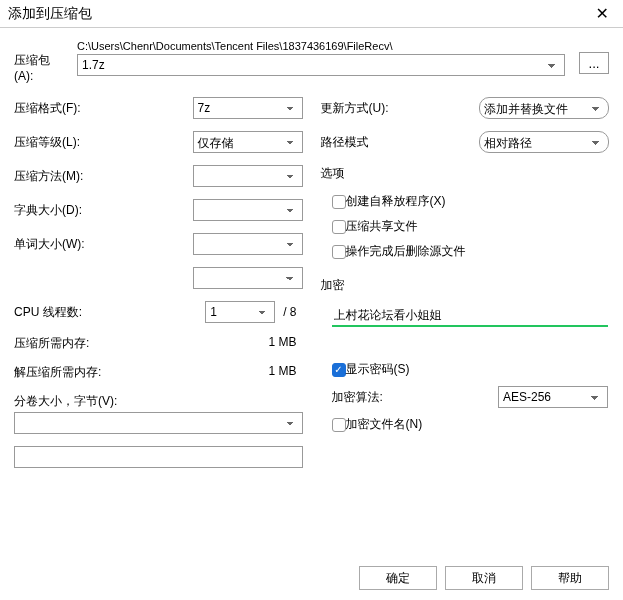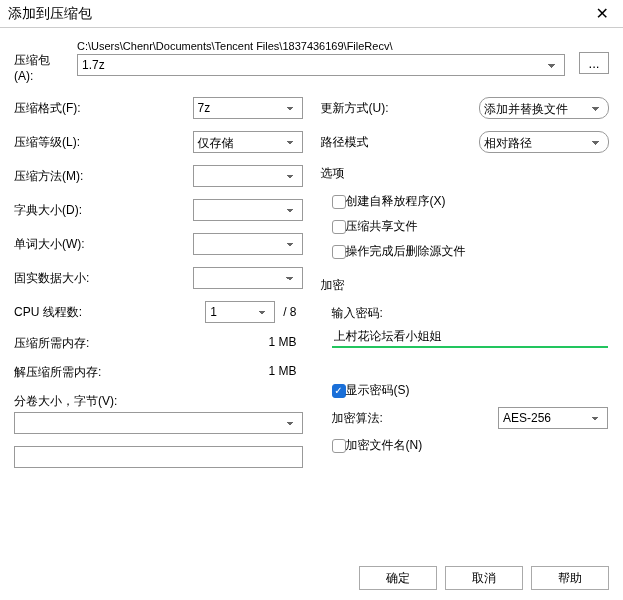--- a/index.html
+++ b/index.html
@@ -79,21 +79,20 @@
         <span class="lbl2">字典大小(D):</span>
         <div style="flex:1"></div>
         <div class="select sel-md"></div>
       </div>
       <div class="field-row">
         <span class="lbl2">单词大小(W):</span>
         <div style="flex:1"></div>
         <div class="select sel-md"></div>
       </div>
       <div class="field-row">
-        <span class="lbl2">固实数据大小:</span>
         <div style="flex:1"></div>
         <div class="select sel-md"></div>
       </div>
       <div class="cpu-row">
         <span class="lbl2">CPU 线程数:</span>
         <div style="flex:1"></div>
         <div class="select sel-sm">1</div>
         <span class="total">/ 8</span>
       </div>
       <div class="readonly-row">
@@ -140,21 +139,20 @@
             <span class="chk"></span>
             <span>操作完成后删除源文件</span>
           </div>
         </div>
       </div>
 
       <div class="fieldset">
         <div class="legend">加密</div>
         <div class="box">
           <div class="field" style="gap:4px">
-            <span>输入密码:</span>
             <input class="pwd-input" value="上村花论坛看小姐姐" style="">
           </div>
           <div style="height:18px"></div>
           <div class="chk-row">
             <span class="chk checked">✓</span>
             <span>显示密码(S)</span>
           </div>
           <div class="field-row">
             <span>加密算法:</span>
             <div style="flex:1"></div>

